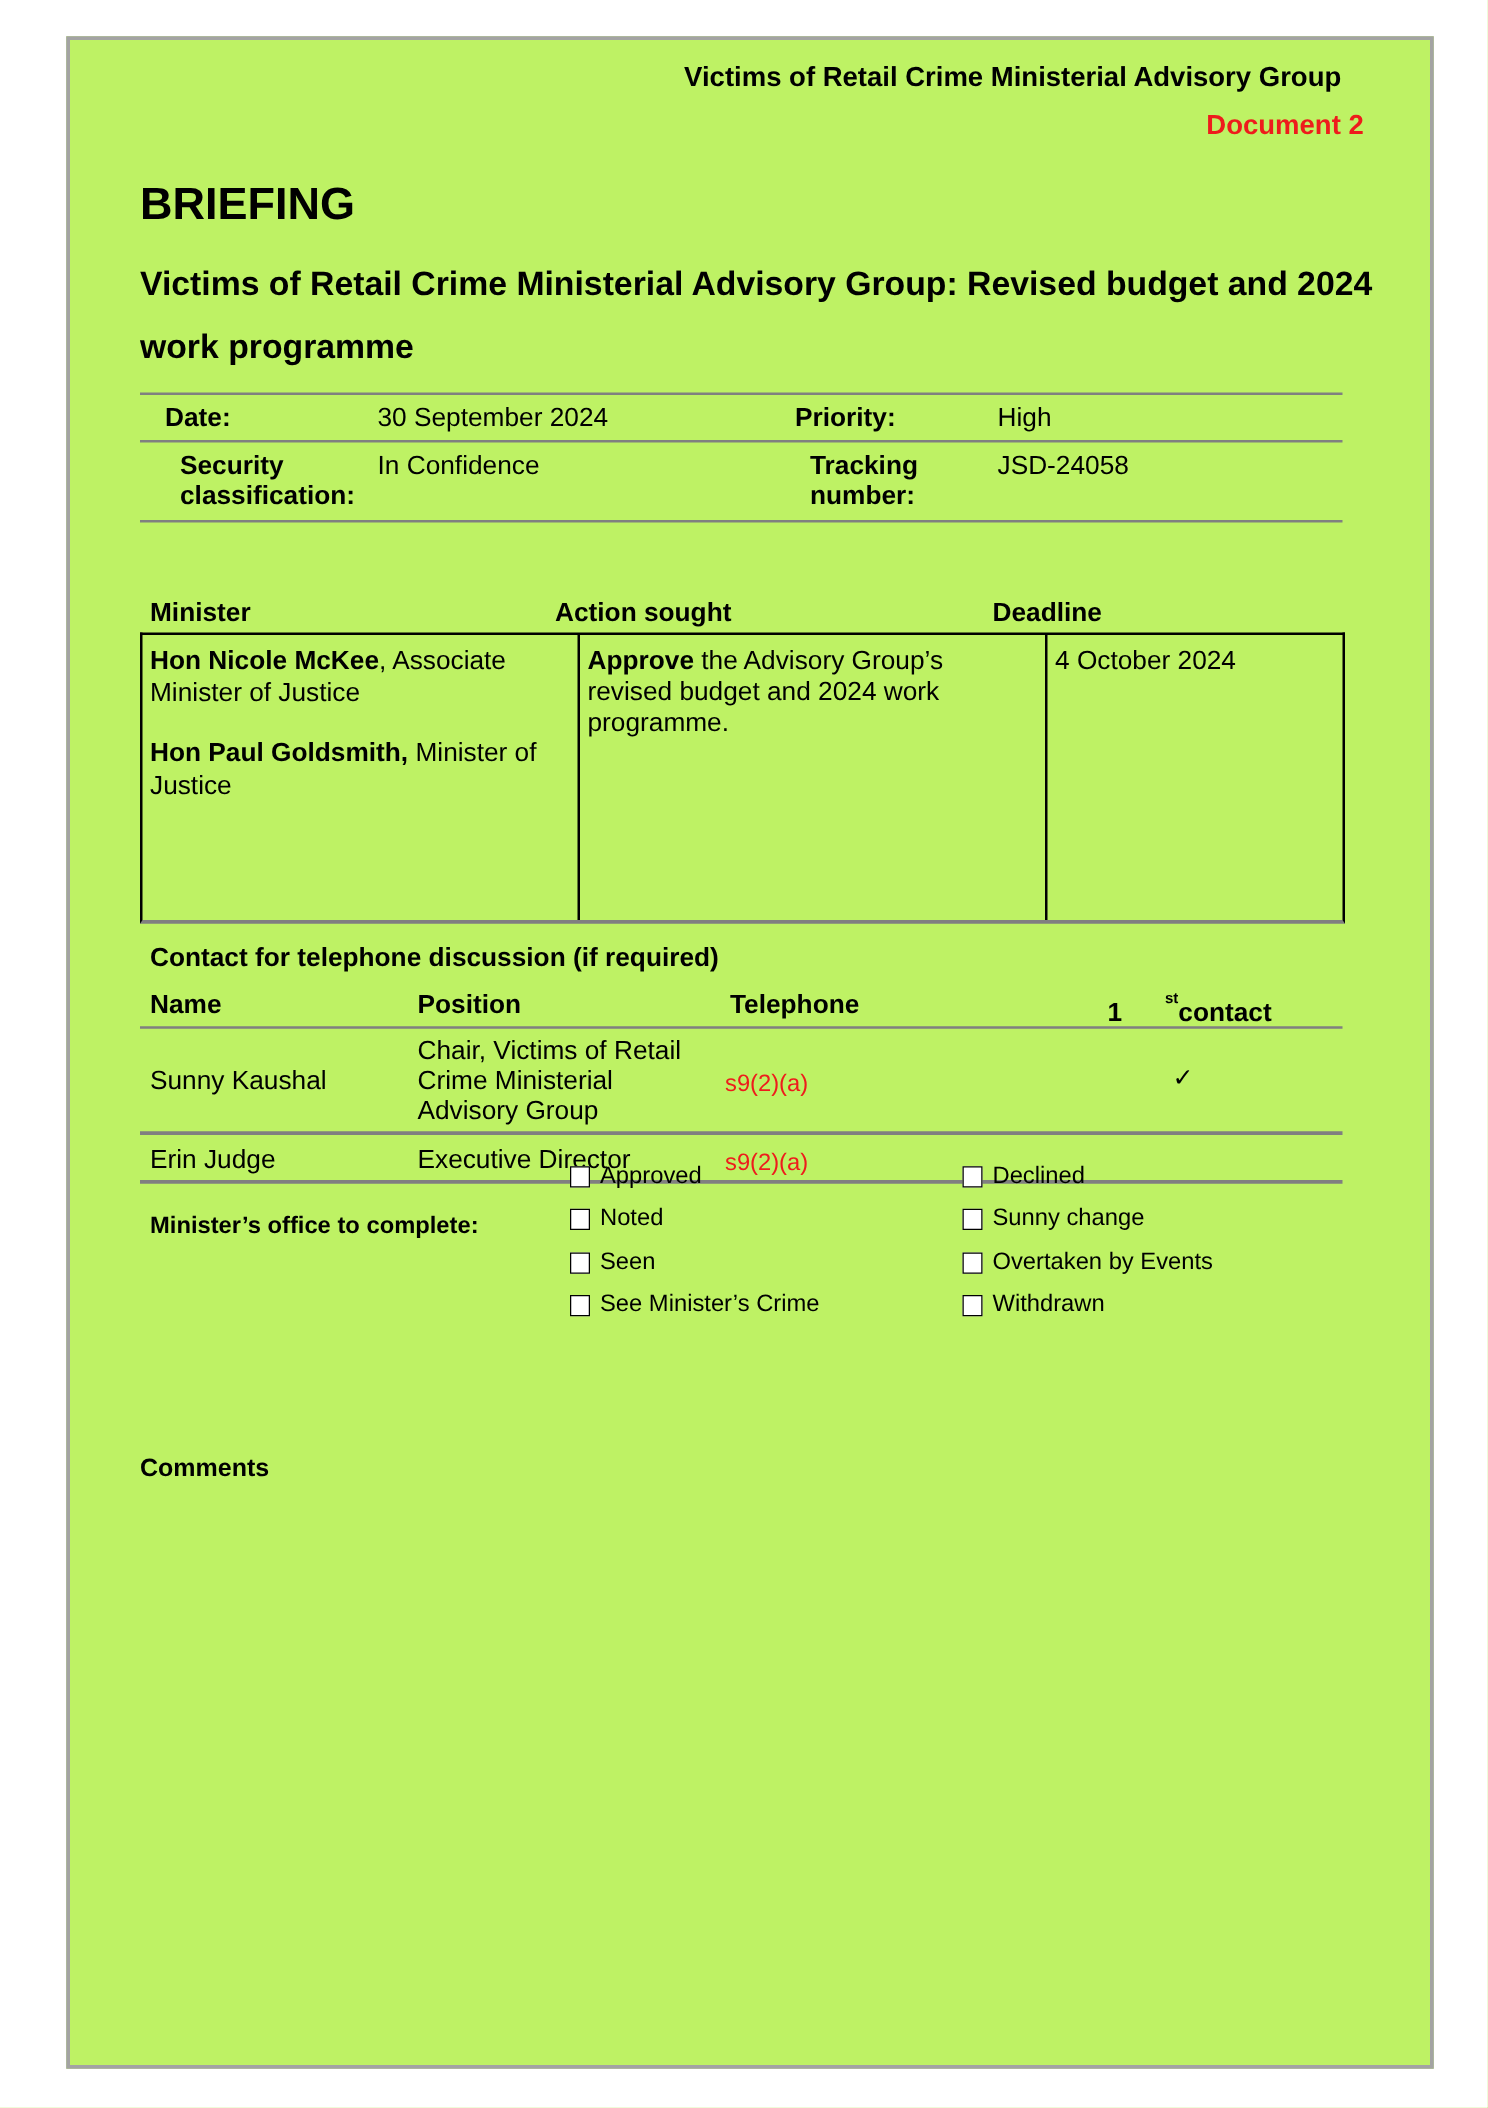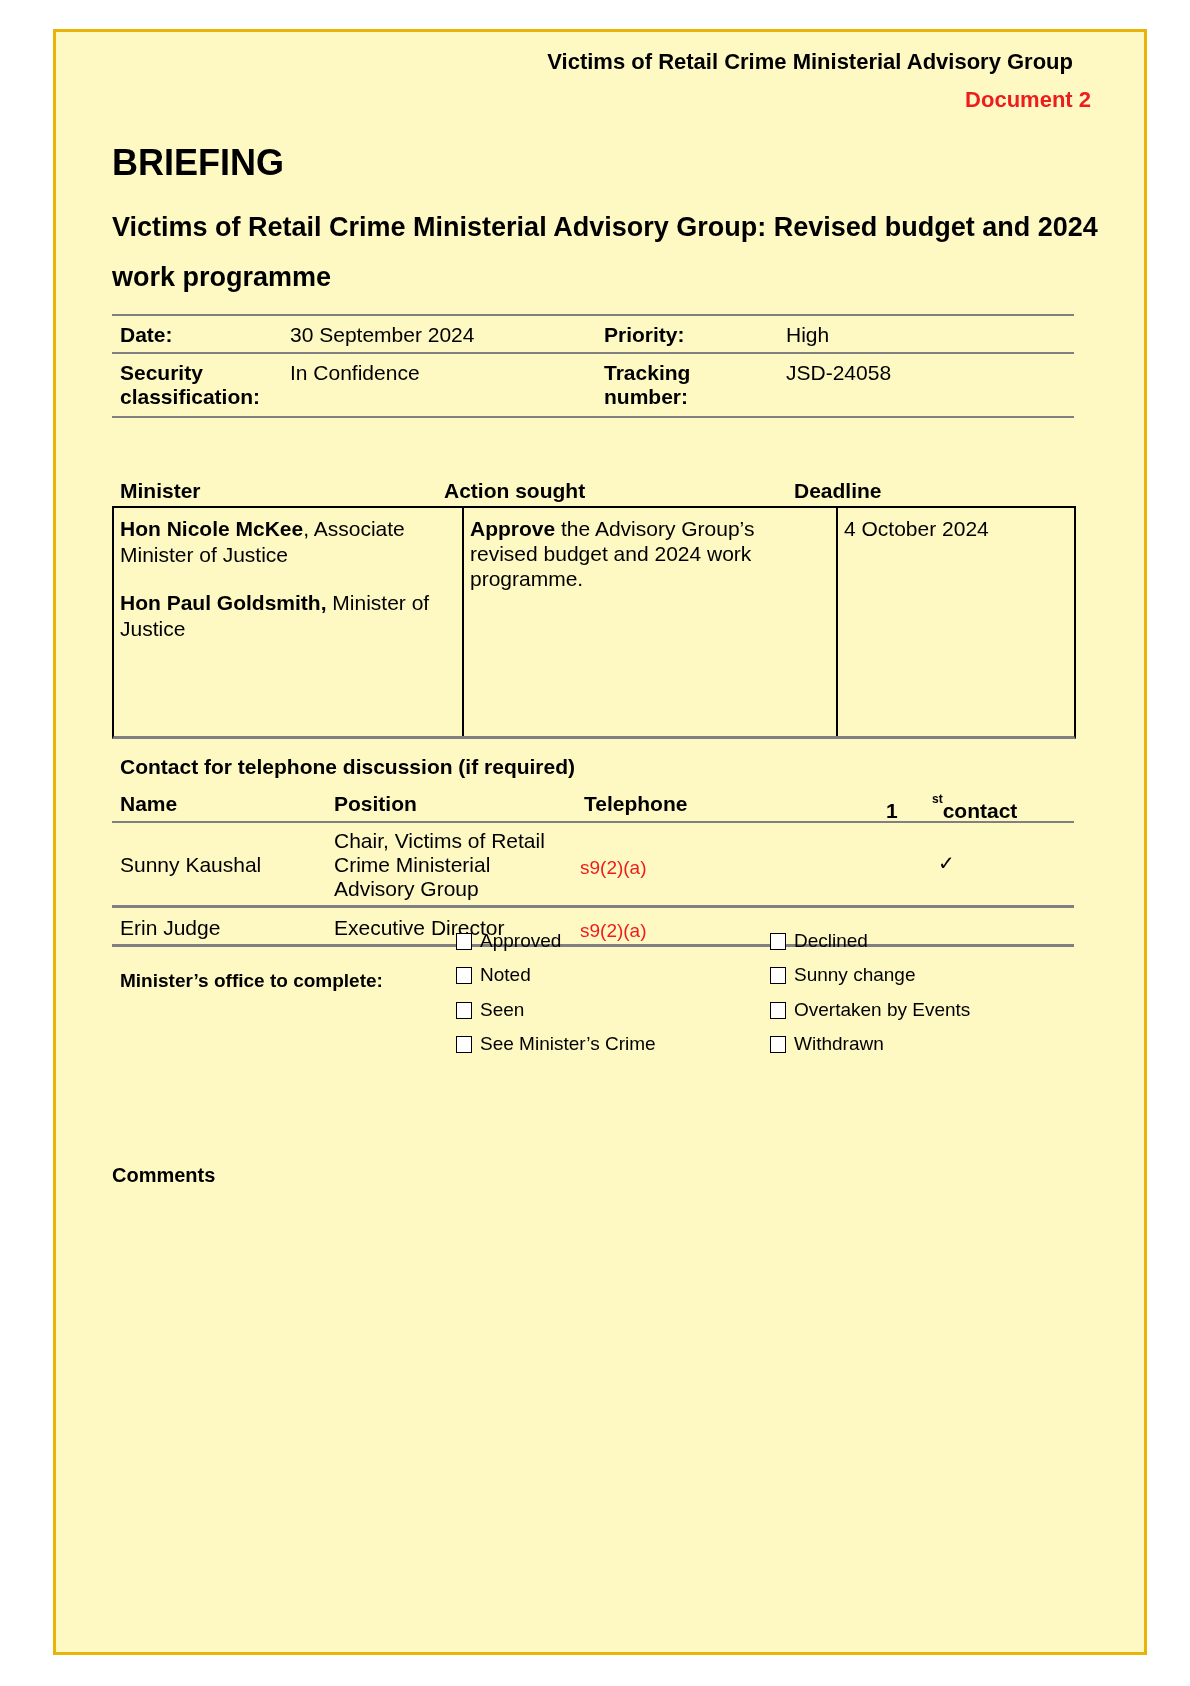--- a/index.html
+++ b/index.html
@@ -3,22 +3,22 @@
   <meta charset="utf-8">
   <style>
     html, body { margin: 0; padding: 0; background: #ffffff; }
     body {
       width: 1190px; height: 1686px; position: relative; overflow: hidden;
       font-family: "Liberation Sans", sans-serif; color: #000;
     }
     .page {
       position: absolute; left: 53px; top: 29px;
       width: 1088px; height: 1620px;
-      border: 3px solid #eab308;
-      background: #fef9c3;
+      border: 3px solid #a3a3a3;
+      background: #bef264;
     }
     .abs { position: absolute; }
     .hdr-title {
       right: 71px; top: 17px; font-size: 22px; font-weight: bold; white-space: nowrap;
     }
     .doc-label {
       right: 53px; top: 55px; font-size: 22px; font-weight: bold; color: #ee1c1c; white-space: nowrap;
     }
     .briefing {
       left: 56px; top: 110px; font-size: 36px; font-weight: bold; letter-spacing: 0px;
@@ -31,23 +31,23 @@
     .meta {
       left: 56px; top: 282px; width: 962px;
       border-top: 2px solid #808080;
     }
     .meta-row {
       position: relative; border-bottom: 2px solid #808080;
       font-size: 21px; line-height: 24px;
     }
     .meta-row.r1 { height: 36px; }
     .meta-row.r2 { height: 62px; }
-    .meta-row span { position: absolute; top: 7px; }
+    .meta-row span { position: absolute; top: 7px; margin-left: 12px; }
     .meta-row .lbl { font-weight: bold; }
-    .c1 { left: 8px; } .c2 { left: 178px; } .c3 { left: 492px; } .c4 { left: 674px; }
+    .c1 { left: 8px; } .c2 { left: 178px; } .c3 { left: 512px; } .c4 { left: 674px; }
 
     
     .min-heads {
       left: 56px; top: 447px; width: 962px; height: 26px; font-size: 21px; font-weight: bold;
     }
     .min-heads span { position: absolute; top: 0; }
     .min-table {
       left: 56px; top: 474px; width: 960px; height: 228px;
       border-top: 2px solid #000; border-left: 2px solid #000; border-right: 2px solid #000;
       border-bottom: 3px solid #808080;

